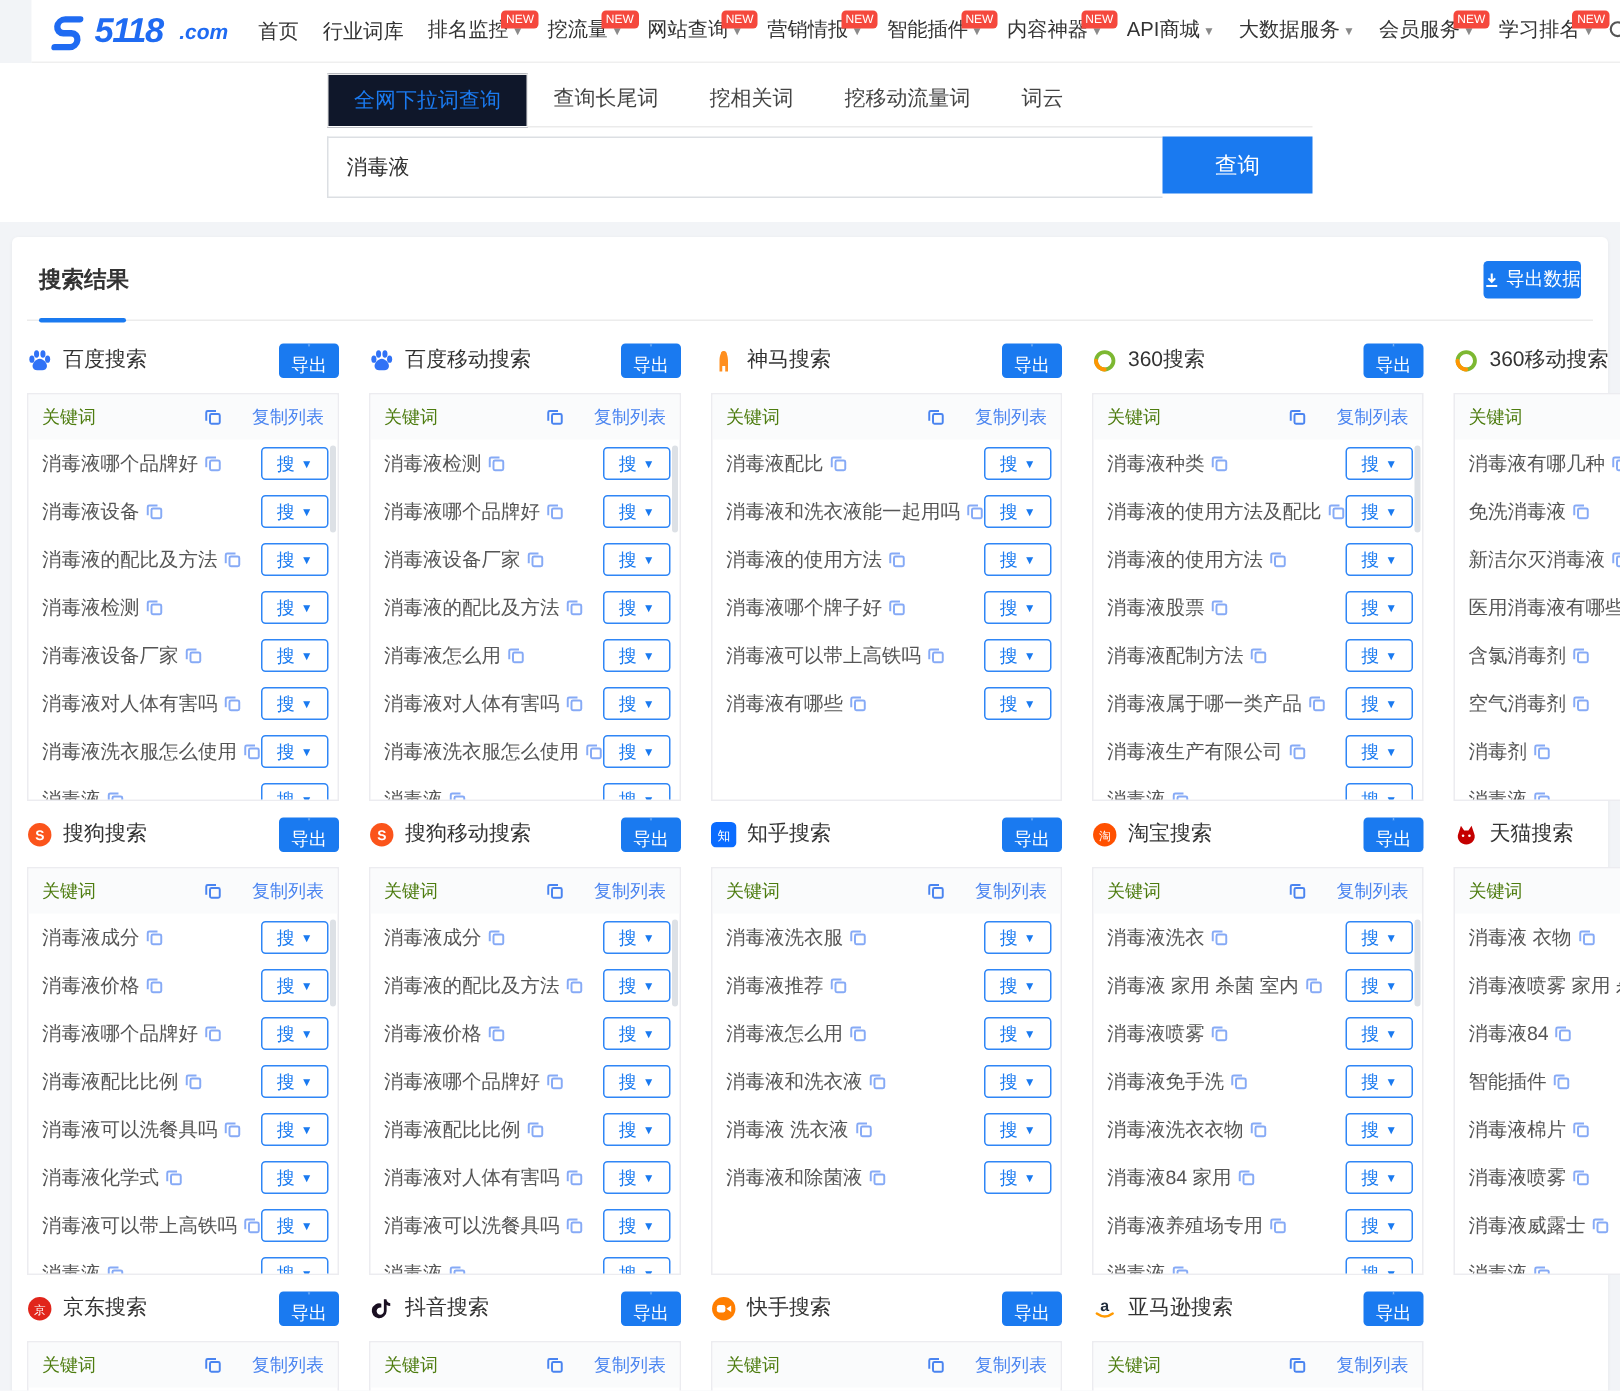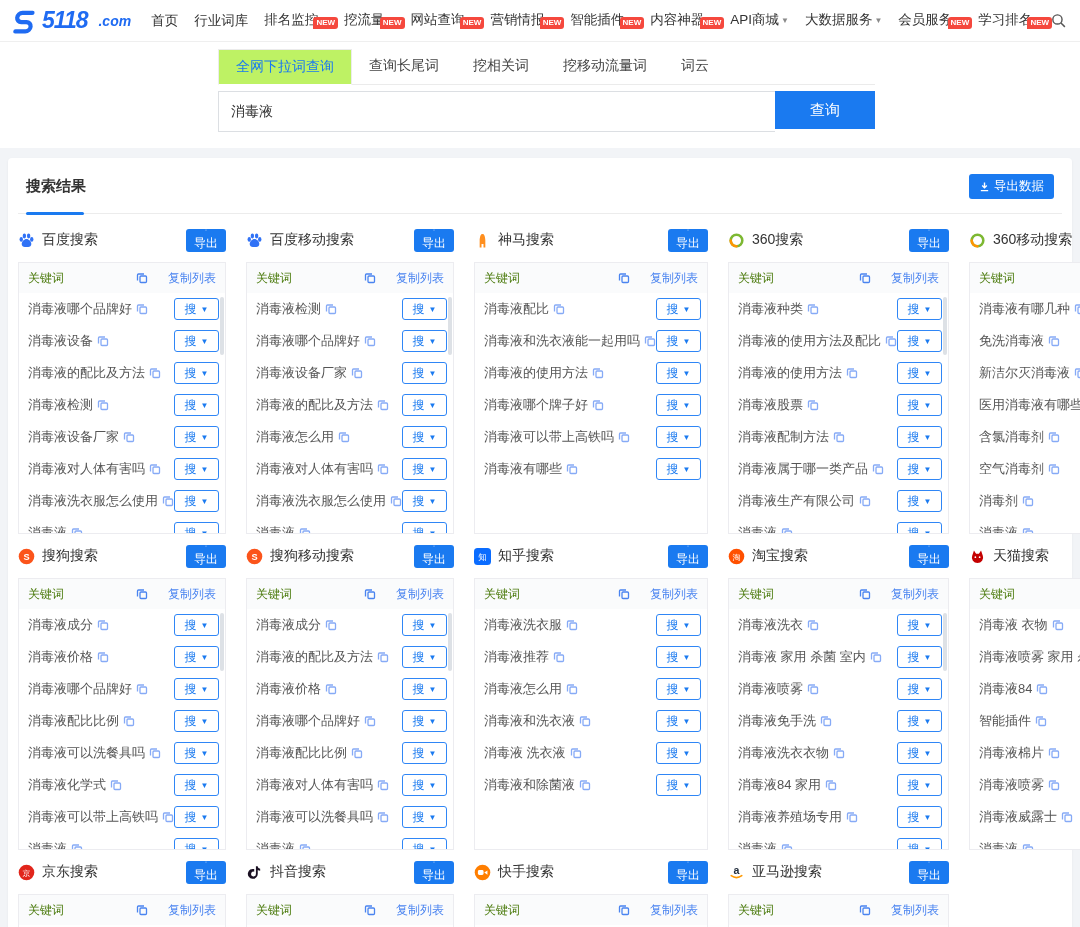--- a/index.html
+++ b/index.html
@@ -1,60 +1,60 @@
 <!DOCTYPE html>
 <html><head>
 <meta charset="utf-8">
 <style>
   * { box-sizing: border-box; margin: 0; padding: 0; }
   html,body { width:1080px; height:927px; overflow:hidden; background:#f2f4f7;
     font-family:"Liberation Sans","DejaVu Sans",sans-serif; }
 
   
   .navbar { height:42px; background:#fff; border-bottom:1px solid #efefef;
-    display:flex; align-items:center; padding:0 12px; position:relative; z-index:5;}
+    display:flex; align-items:center; padding:0 12px; position:relative; z-index:5;margin-left:21px;}
   .logo { display:flex; align-items:center; margin-right:12px; cursor:pointer;}
   .logo-mark { width:27px; height:27px; margin-right:3px; }
   .logo-text { font-size:23px; font-weight:bold; font-style:italic; color:#1f6bf2; letter-spacing:-1px;}
   .logo-suffix { font-size:14px; font-weight:bold; font-style:italic; color:#1f6bf2; margin-left:1px;padding-left:10px;}
   .nav-menu { display:flex; align-items:center; }
   .nav-item { position:relative; padding:0 8px; font-size:13.5px; color:#333;
     white-space:nowrap; cursor:pointer; line-height:42px;}
   .nav-caret { font-size:8px; color:#8a8a8a; margin-left:2px; vertical-align:1px;}
-  .new-badge { position:absolute; top:18px; right:-2px; background:#f5483d; color:#fff;
-    font-size:8px; font-weight:bold; line-height:1; padding:2px 3px;
+  .new-badge { position:absolute; top:8px; right:-2px; background:#f5483d; color:#fff;
+    font-size:8px; font-weight:normal; line-height:1; padding:2px 3px;
     border-radius:3px 3px 3px 0;}
   .nav-icons { margin-left:auto; display:flex; align-items:center; gap:17px; color:#555;}
   .nav-icons .ic { width:17px; height:17px; display:inline-flex; cursor:pointer;}
 
   
   .search-block { background:#fff; padding:7px 0 16px 218px; }
   .tabs { display:flex; width:657px; border-bottom:1px solid #ebebeb; }
   .tab { padding:8px 17px; font-size:14px; color:#444; cursor:pointer; }
-  .tab.active { color:#1a7af0; background:#bef264; border:1px solid #ebebeb;
+  .tab.active { color:#1a7af0; background:#0f172a; border:1px solid #ebebeb;
     border-bottom:1px solid #fff; margin-bottom:-1px; }
   .search-row { display:flex; width:657px; margin-top:6px; }
   .search-input { flex:1; height:41px; border:1px solid #dcdfe3; border-right:none;
     padding:0 12px; font-size:14px; color:#333; outline:none;
     font-family:"Liberation Sans","DejaVu Sans",sans-serif;}
   .query-btn { width:100px; height:38px; background:#1a7af0; color:#fff; border:none;
     font-size:15px; cursor:pointer; font-family:inherit;}
 
   
   .results-card { margin:10px 8px 0; background:#fff; border-radius:4px;
     box-shadow:0 1px 3px rgba(0,0,0,.05); padding:10px 10px 20px; min-height:1150px;}
   .results-head { display:flex; align-items:center; justify-content:space-between;
     padding:6px 8px 14px; border-bottom:1px solid #ececec; position:relative;}
   .results-title { font-size:15px; font-weight:bold; color:#333;}
   .results-accent { position:absolute; bottom:-2px; left:8px; width:58px; height:3px;
     background:#1a7af0; border-radius:2px;}
   .blue-btn { background:#1a7af0; color:#fff; border:none; border-radius:3px;
     display:inline-flex; align-items:center; gap:4px; cursor:pointer;
     font-family:inherit;}
-  .export-all-btn { height:25px; padding:0 10px; font-size:12.5px;}
+  .export-all-btn { height:25px; padding:0 0; font-size:12.5px;}
 
   
   .panels { display:grid; grid-template-columns:repeat(5,1fr); column-gap:20px;
     row-gap:10px; margin-top:14px;}
   .panel-head { display:flex; align-items:center; height:24px; margin-bottom:10px;}
   .engine-icon { width:17px; height:17px; margin-right:7px; display:inline-flex;
     align-items:center; justify-content:center;}
   .engine-icon svg { width:17px; height:17px; }
   .engine-title { font-size:14px; color:#333;}
   .export-btn { margin-left:auto; height:23px; padding:0 8px; font-size:12px;flex-direction:column;}

